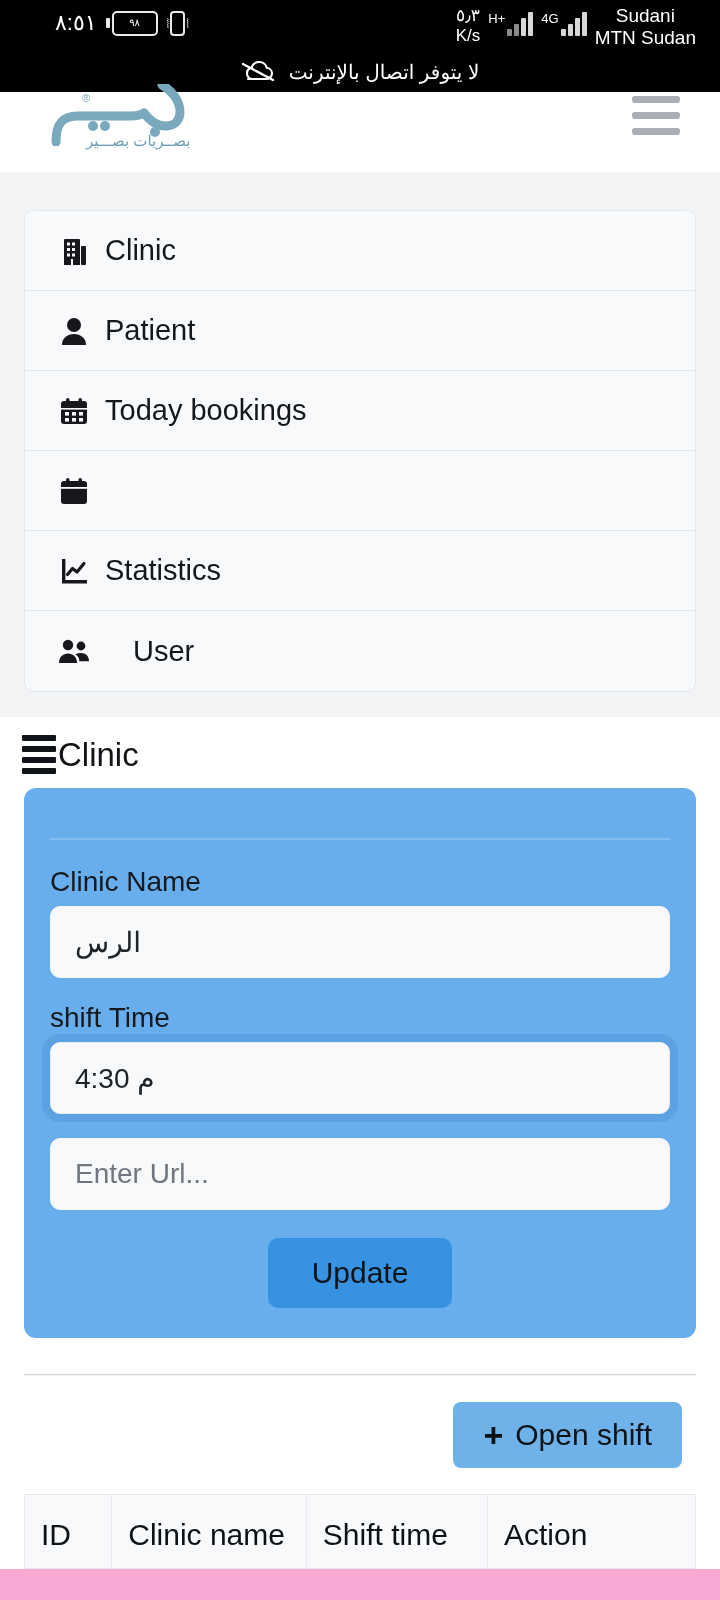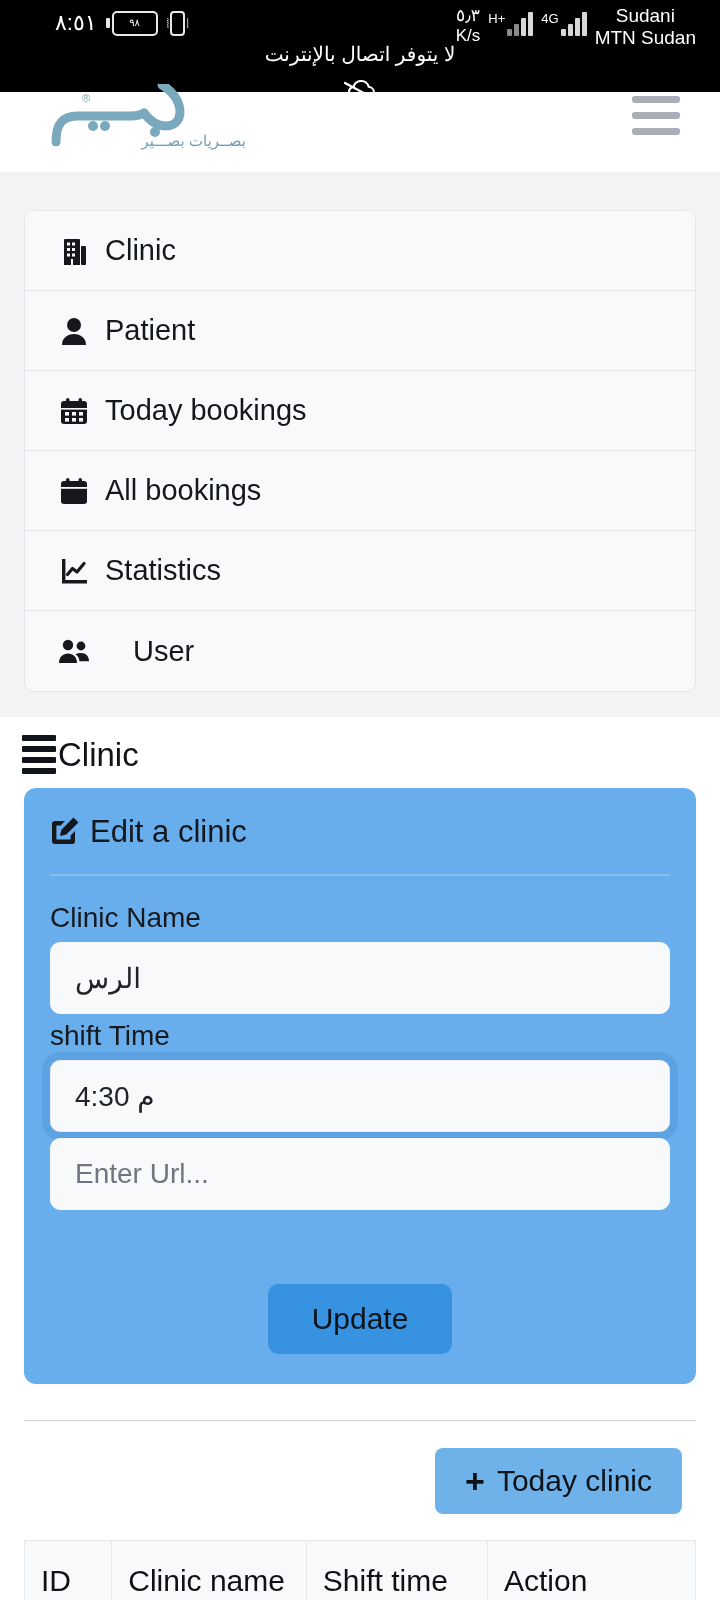--- a/index.html
+++ b/index.html
@@ -47,38 +47,38 @@
   .bars i:nth-child(1) { height: 7px; }
   .bars i:nth-child(2) { height: 12px; }
   .bars i:nth-child(3) { height: 18px; }
   .bars i:nth-child(4) { height: 24px; }
   .bars.dim i:nth-child(1),
   .bars.dim i:nth-child(2) { background: #8a8a8a; }
   .carriers { line-height: 22px; font-size: 19px; text-align: center; padding-top: 1px; }
 
   .sb-row2 {
     height: 40px; display: flex; align-items: center; justify-content: center; gap: 14px;
-    font-size: 20px; color: #ffffff; direction: rtl; flex-direction: column;
+    font-size: 20px; color: #ffffff; direction: rtl;
   }
   .nowifi-icon { display: inline-block; width: 34px; height: 22px; position: relative; }
   .nowifi-icon svg { display: block; }
 
   
   .appbar {
     position: absolute; top: 92px; left: 0; width: 720px; height: 80px;
     background: #ffffff;
   }
   .logo-area { position: absolute; left: 38px; top: -8px; width: 250px; height: 86px; }
   .logo-mark { position: absolute; left: 0; top: 0; }
   .logo-reg {
     position: absolute; left: 44px; top: 8px; font-size: 11px; color: #7ba7bb;
   }
   .logo-text {
     position: absolute; left: 48px; top: 48px; width: 160px;
-    text-align: right; font-size: 15px; color: #6e9fb4; letter-spacing: .5px; direction: rtl;
+    text-align: left; font-size: 15px; color: #6e9fb4; letter-spacing: .5px; direction: rtl;
   }
   .hamburger-top {
     position: absolute; right: 40px; top: 4px;
     width: 48px; display: flex; flex-direction: column; gap: 9px;
   }
   .hamburger-top i { display: block; height: 7px; background: #a9aeb8; border-radius: 3px; }
 
   
   .navpanel {
     position: absolute; top: 172px; left: 0; width: 720px; height: 545px;
@@ -114,34 +114,33 @@
   }
   .card-title .ico { width: 32px; height: 32px; flex: 0 0 auto; }
   .card-title .ico svg { display: block; fill: #14181d; }
   .card-rule { height: 2px; background: #85bdf0; margin: 24px 0 26px 0; }
 
   .field-label { font-size: 28px; color: #16191d; margin-bottom: 8px; }
   .field-label.tight { margin-top: 6px; }
   .input {
     width: 100%; height: 72px; background: #f8f9fa; border: 1px solid #f3f5f7;
     border-radius: 10px; display: flex; align-items: center; padding: 0 24px;
-    font-size: 28px; color: #20242a; margin-bottom: 6px;
+    font-size: 28px; color: #20242a; margin-bottom: 24px;
   }
   .input.focused {
     box-shadow: 0 0 0 8px rgba(60,130,200,.28);
     border-color: #e9ecef;
   }
   .input.rtl { direction: rtl; justify-content: flex-end; }
   .input .ph { color: #6f7680; }
   .btn-row { display: flex; justify-content: center; margin-top: 28px; }
   .btn-update {
     background: #3792e2; border: none; border-radius: 10px;
     padding: 18px 44px; font-size: 30px; color: #0f1418;
     font-family: "Liberation Sans", sans-serif;
-    margin-top: 46px;
   }
 
   .divider-rule {
     margin: 36px 24px 0 24px; height: 2px;
     background: linear-gradient(to bottom, #d6d6d6 0 1px, #f4f4f4 1px 2px);
   }
 
   .open-row { display: flex; justify-content: flex-end; padding: 26px 38px 0 0; }
   .btn-open {
     background: #6fb2ea; border: none; border-radius: 8px;
@@ -304,21 +303,20 @@
 
       <div class="listitem">
         <span class="ico">
           <svg width="28" height="28" viewBox="0 0 28 28">
             <rect x="1" y="4" width="26" height="23" rx="3"></rect>
             <rect x="6" y="1" width="3.5" height="6" rx="1.7"></rect>
             <rect x="18.5" y="1" width="3.5" height="6" rx="1.7"></rect>
             <rect x="1" y="10" width="26" height="1.8" fill="#f8f9fa"></rect>
           </svg>
         </span>
-        <span>All bookings</span>
       </div>
 
       <div class="listitem">
         <span class="ico">
           <svg width="28" height="28" viewBox="0 0 28 28">
             <path d="M2 2h3.4v21H27v3.4H2z"></path>
             <path d="M7.5 17.5l5-6 4.5 3.5L24 6.5" fill="none" stroke="#16181d" stroke-width="3.2" stroke-linecap="round" stroke-linejoin="round"></path>
           </svg>
         </span>
         <span>Statistics</span>
@@ -345,29 +343,20 @@
       <span class="align-icon">
         <i></i>
           <i></i>
           <i></i>
           <i></i>
       </span>
       <span>Clinic</span>
     </div>
 
     <div class="card">
-      <div class="card-title">
-        <span class="ico">
-          <svg width="30" height="30" viewBox="0 0 30 30">
-            <path d="M2 8a3 3 0 013-3h10l-4.4 4.4H6.4v14.2h14.2v-4.2L25 15v10a3 3 0 01-3 3H5a3 3 0 01-3-3z"></path>
-            <path d="M23.5 1.6l4.9 4.9-12.1 12.1-6.2 1.3 1.3-6.2z"></path>
-          </svg>
-        </span>
-        <span>Edit a clinic</span>
-      </div>
 
       <div class="card-rule"></div>
 
       <div class="field-label">Clinic Name</div>
       <div class="input rtl">
         <span>الرس</span>
       </div>
 
       <div class="field-label tight">shift Time</div>
       <div class="input focused">
@@ -381,21 +370,21 @@
       <div class="btn-row">
         <button class="btn-update">Update</button>
       </div>
     </div>
 
     <div class="divider-rule"></div>
 
     <div class="open-row">
       <button class="btn-open">
         <span class="plus">+</span>
-        <span>Today clinic</span>
+        <span>Open shift</span>
       </button>
     </div>
 
     <div class="table-wrap">
       <table class="clinics">
         <colgroup>
           <col class="c-id">
             <col class="c-name">
             <col class="c-shift">
             <col class="c-action">

